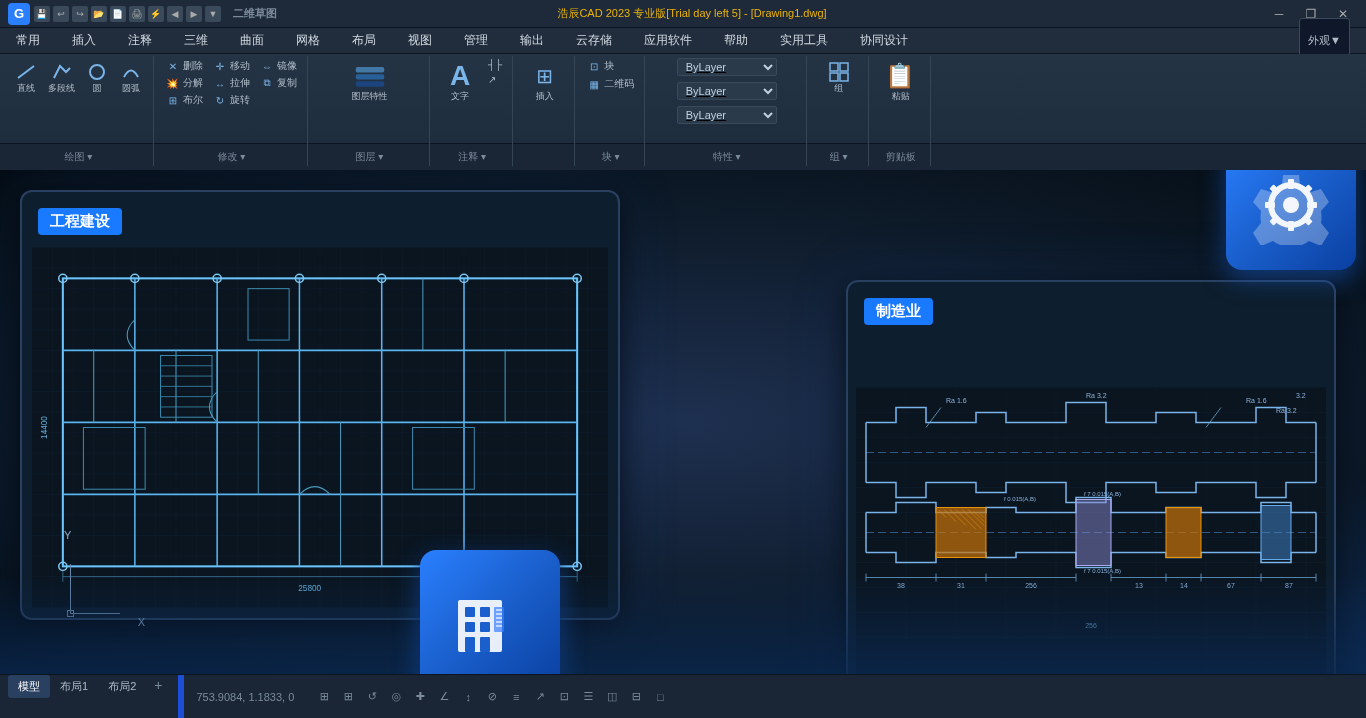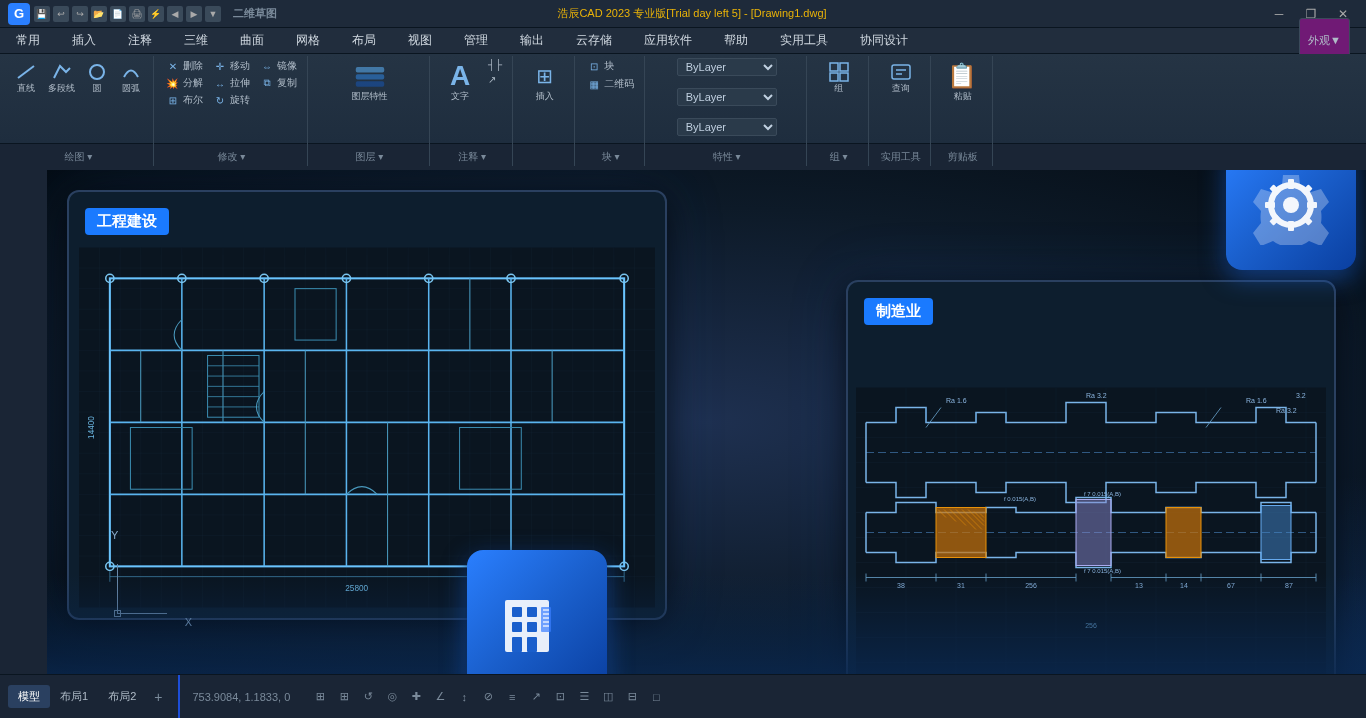--- a/index.html
+++ b/index.html
@@ -222,21 +222,20 @@
 
     
     .workspace {
       position: absolute;
       top: 170px;
       left: 0;
       right: 0;
       bottom: 44px;
       background: radial-gradient(ellipse at center, #1e3050 0%, #0d1a28 60%, #050d15 100%);
       overflow: hidden;
-      margin-left: 47px;
     }
 
     
     .coord-axis {
       position: absolute;
       bottom: 60px;
       left: 60px;
       width: 80px;
       height: 80px;
     }
@@ -358,24 +357,24 @@
       right: 0;
       height: 44px;
       background: #1a2535;
       border-top: 1px solid #0a1520;
       display: flex;
       align-items: center;
       z-index: 100;
     }
     .status-tabs {
       display: flex;
-      align-items: center;
+      align-items: flex-start;
       padding: 0 8px;
       height: 100%;
-      border-right: 2px solid #1d4ed8;
+      border-right: 6px solid #1d4ed8;
     }
     .status-tab {
       padding: 4px 10px;
       font-size: 11px;
       color: #b0bcc8;
       cursor: pointer;
       border-radius: 3px;
     }
     .status-tab.active {
       background: #2a4060;
@@ -425,21 +424,21 @@
       align-items: center;
       gap: 8px;
       margin-left: auto;
       padding-right: 8px;
     }
     .ribbon-right-btn {
       padding: 14px 8px;
       font-size: 11px;
       color: #b0bcc8;
       cursor: pointer;
-      background: #701a75;
+      background: #0f172a;
       border: 1px solid #3a4a5a;
       border-radius: 3px;
     }
 
     
     .workspace::after {
       content: '';
       position: absolute;
       bottom: 0;
       left: 0;
@@ -650,21 +649,21 @@
           <div class="ribbon-btn-small">
             <div class="ribbon-btn-small-icon">▦</div>
             <span>二维码</span>
           </div>
         </div>
       </div>
       <div class="ribbon-group-label">块 ▾</div>
     </div>
 
     <div class="ribbon-group" style="min-width:160px;">
-      <div class="ribbon-group-content" style="flex-direction:column;gap:12px;">
+      <div class="ribbon-group-content" style="flex-direction:column;gap:6px;text-decoration:underline;">
         <div style="display:flex;align-items:center;gap:4px;">
           <select class="props-dropdown" style="width:100px;">
             <option>ByLayer</option>
           </select>
         </div>
         <div style="display:flex;align-items:center;gap:4px;">
           <select class="props-dropdown" style="width:100px;">
             <option>ByLayer</option>
           </select>
         </div>
@@ -687,35 +686,20 @@
               <rect x="2" y="12" width="8" height="8" stroke="#7ab4e8" fill="none" stroke-width="1.5"></rect>
               <rect x="12" y="12" width="8" height="8" stroke="#7ab4e8" fill="none" stroke-width="1.5"></rect>
             </svg>
           </div>
           <span class="ribbon-btn-label">组</span>
         </div>
       </div>
       <div class="ribbon-group-label">组 ▾</div>
     </div>
 
-    <div class="ribbon-group">
-      <div class="ribbon-group-content">
-        <div class="ribbon-btn">
-          <div class="ribbon-btn-icon">
-            <svg width="22" height="22" viewBox="0 0 22 22">
-              <rect x="2" y="4" width="18" height="14" rx="2" stroke="#7ab4e8" fill="none" stroke-width="1.5"></rect>
-              <line x1="6" y1="9" x2="16" y2="9" stroke="#7ab4e8" stroke-width="1.5"></line>
-              <line x1="6" y1="13" x2="12" y2="13" stroke="#7ab4e8" stroke-width="1.5"></line>
-            </svg>
-          </div>
-          <span class="ribbon-btn-label">查询</span>
-        </div>
-      </div>
-      <div class="ribbon-group-label">实用工具</div>
-    </div>
 
     <div class="ribbon-group">
       <div class="ribbon-group-content">
         <div class="ribbon-btn-large">
           <div class="ribbon-btn-icon" style="font-size:24px; color:#7ab4e8;">📋</div>
           <span class="ribbon-btn-label">粘贴</span>
         </div>
       </div>
       <div class="ribbon-group-label">剪贴板</div>
     </div>

